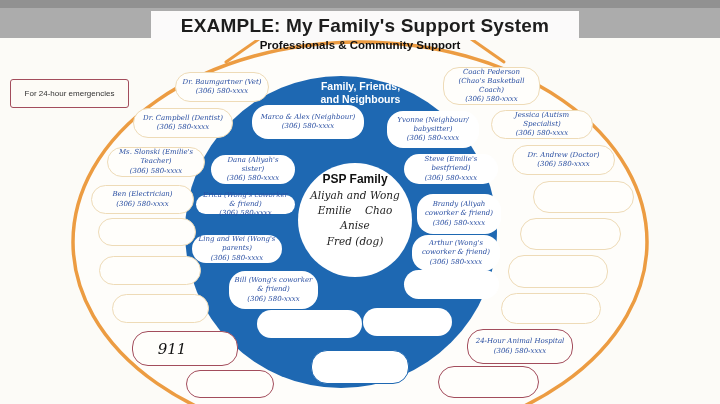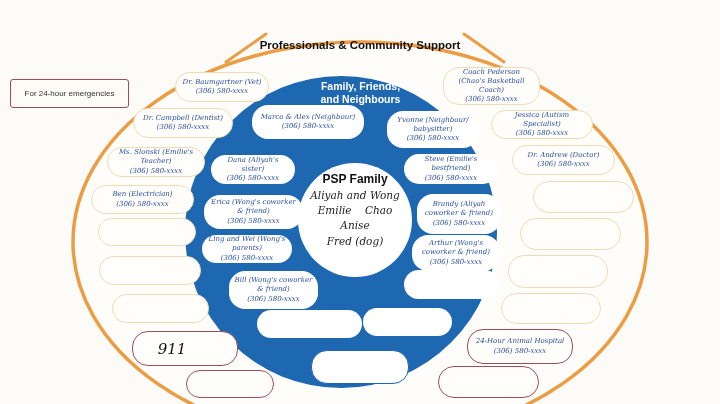--- a/index.html
+++ b/index.html
@@ -51,20 +51,25 @@
 <div class="stage">
 
   <svg class="diagram" width="720" height="404" viewBox="0 0 720 404">
     <ellipse cx="360" cy="242" rx="287" ry="200" fill="#fefdfa" stroke="#ec9c42" stroke-width="3.5"></ellipse>
     <line x1="266" y1="34" x2="226" y2="62" stroke="#ec9c42" stroke-width="3" stroke-linecap="round"></line>
     <line x1="464" y1="34" x2="504" y2="62" stroke="#ec9c42" stroke-width="3" stroke-linecap="round"></line>
     <circle cx="341" cy="232" r="156" fill="#1e68b2"></circle>
     <circle cx="355" cy="220" r="57" fill="#ffffff"></circle>
   </svg>
 
+  <div class="header">
+    <div class="title-box">
+      <h1>EXAMPLE: My Family's Support System</h1>
+    </div>
+  </div>
   <div class="subheading">Professionals &amp; Community Support</div>
 
   <div class="note-box">For 24-hour emergencies</div>
 
   <div class="mid-label">
     <div>Family, Friends,</div>
     <div>and Neighbours</div>
   </div>
 
   <div class="center-circle">
@@ -84,29 +89,29 @@
     <span class="ph">(306) 580-xxxx</span>
   </div>
   <div class="pill blue-zone" style="left:211px;top:155px;width:84px;height:29px">
     <span class="nm">Dana (Aliyah's sister)</span>
     <span class="ph">(306) 580-xxxx</span>
   </div>
   <div class="pill blue-zone" style="left:404px;top:154px;width:94px;height:30px">
     <span class="nm">Steve (Emilie's bestfriend)</span>
     <span class="ph">(306) 580-xxxx</span>
   </div>
-  <div class="pill blue-zone" style="left:204px;top:195px;width:99px;height:34px">
+  <div class="pill blue-zone" style="left:196px;top:195px;width:99px;height:19px">
     <span class="nm">Erica (Wong's coworker &amp; friend)</span>
     <span class="ph">(306) 580-xxxx</span>
   </div>
   <div class="pill blue-zone" style="left:417px;top:194px;width:84px;height:40px">
     <span class="nm">Brandy (Aliyah coworker &amp; friend)</span>
     <span class="ph">(306) 580-xxxx</span>
   </div>
-  <div class="pill blue-zone" style="left:202px;top:235px;width:90px;height:28px">
+  <div class="pill blue-zone" style="left:192px;top:235px;width:90px;height:28px">
     <span class="nm">Ling and Wei (Wong's parents)</span>
     <span class="ph">(306) 580-xxxx</span>
   </div>
   <div class="pill blue-zone" style="left:412px;top:235px;width:88px;height:36px">
     <span class="nm">Arthur (Wong's coworker &amp; friend)</span>
     <span class="ph">(306) 580-xxxx</span>
   </div>
   <div class="pill blue-zone" style="left:229px;top:271px;width:89px;height:38px">
     <span class="nm">Bill (Wong's coworker &amp; friend)</span>
     <span class="ph">(306) 580-xxxx</span>

